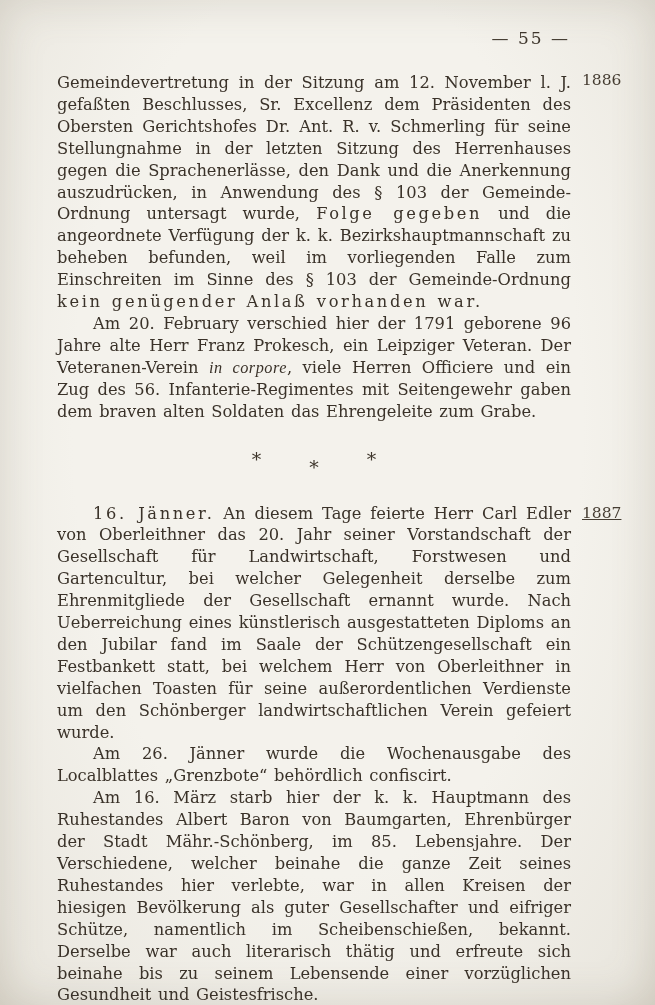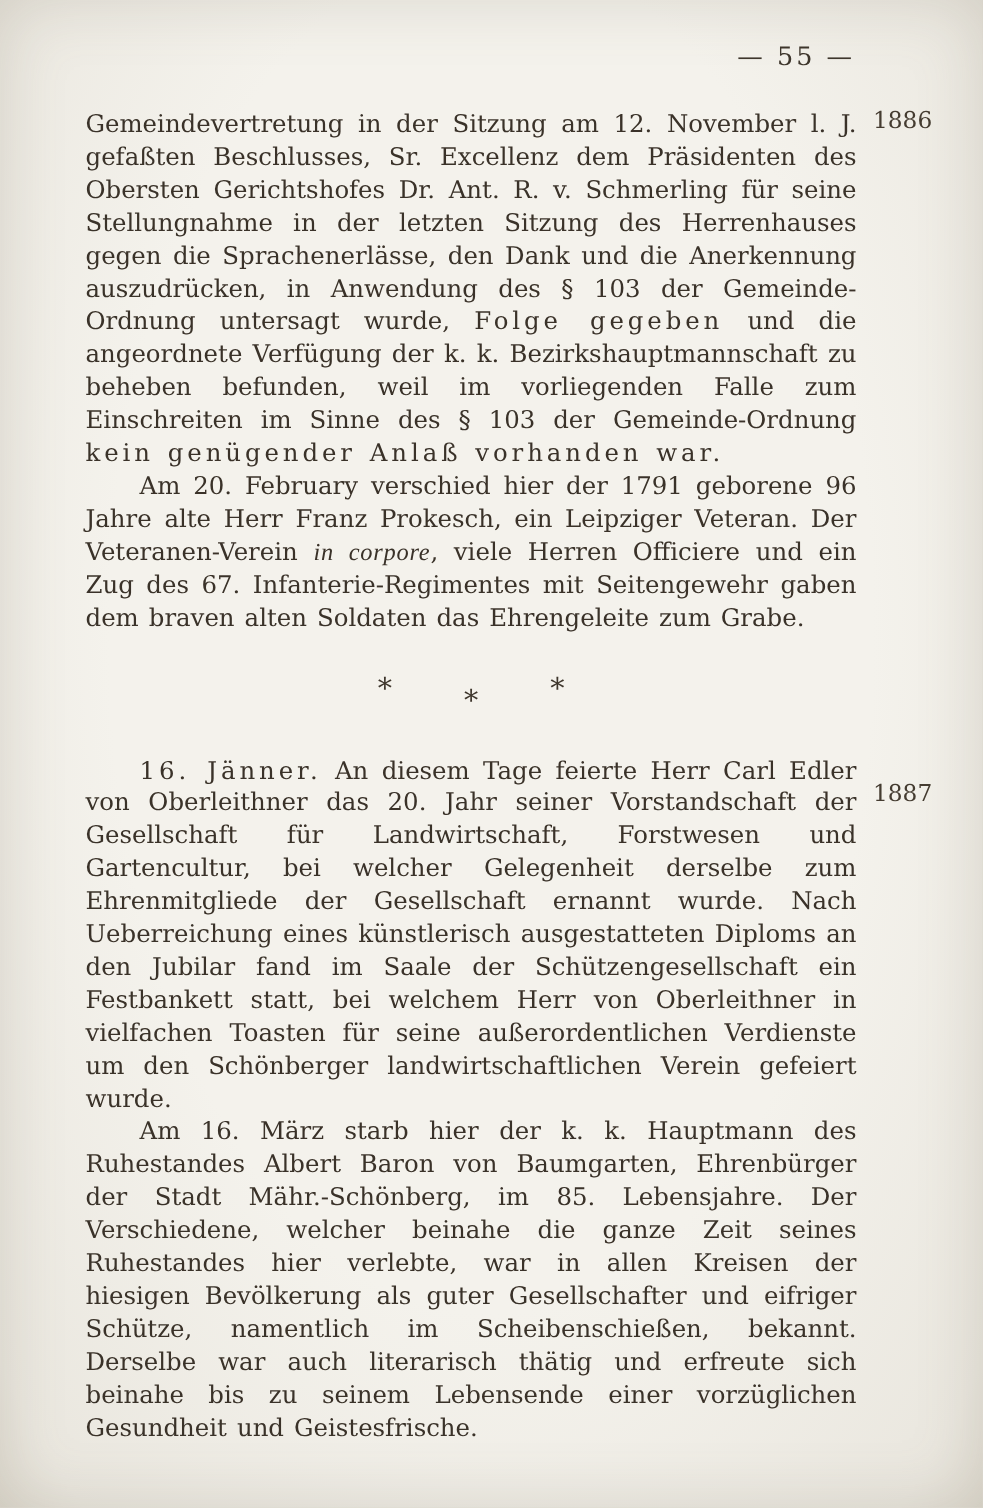--- a/index.html
+++ b/index.html
@@ -71,45 +71,46 @@
   .separator .mid {
     transform: translateY(8px);
   }
   .margin-year {
     position: absolute;
     left: 582px;
     font-size: 15.5px;
     color: #453c31;
   }
   .margin-year.y1886 { top: 60px; margin-top: 11px; }
-  .margin-year.y1887 { top: 520px; }
+  .margin-year.y1887 { top: 504px; text-decoration: underline; }
 </style>
 </head>
 <body>
 
 <div class="page">
 
   <div class="page-number">— 55 —</div>
 
   <div class="margin-year y1886">1886</div>
 
   <div class="margin-year y1887">1887</div>
 
   <div class="content">
 
     <p class="para first"><span>Gemeindevertretung in der Sitzung am 12. November l. J. gefaßten Beschlusses, Sr. Excellenz dem Präsidenten des Obersten Gerichtshofes Dr. Ant. R. v. Schmerling für seine Stellungnahme in der letzten Sitzung des Herrenhauses gegen die Sprachenerlässe, den Dank und die Anerkennung auszudrücken, in Anwendung des § 103 der Gemeinde-Ordnung untersagt wurde, </span><span class="sperr">Folge gegeben</span><span> und die angeordnete Verfügung der k. k. Bezirkshauptmannschaft zu beheben befunden, weil im vorliegenden Falle zum Einschreiten im Sinne des § 103 der Gemeinde-Ordnung </span><span class="sperr">kein genügender Anlaß vorhanden war.</span></p>
 
-    <p class="para"><span>Am 20. February verschied hier der 1791 geborene 96 Jahre alte Herr Franz Prokesch, ein Leipziger Veteran. Der Veteranen-Verein </span><span class="latin">in corpore</span><span>, viele Herren Officiere und ein Zug des 67. Infanterie-Regimentes mit Seitengewehr gaben dem braven alten Soldaten das Ehrengeleite zum Grabe.</span></p>
+    <p class="para"><span>Am 20. February verschied hier der 1791 geborene 96 Jahre alte Herr Franz Prokesch, ein Leipziger Veteran. Der Veteranen-Verein </span><span class="latin">in corpore</span><span>, viele Herren Officiere und ein Zug des 56. Infanterie-Regimentes mit Seitengewehr gaben dem braven alten Soldaten das Ehrengeleite zum Grabe.</span></p>
 
     <div class="separator">
       <span>*</span>
       <span class="mid">*</span>
       <span>*</span>
     </div>
 
     <p class="para"><span class="sperr">16. Jänner.</span><span> An diesem Tage feierte Herr Carl Edler von Oberleithner das 20. Jahr seiner Vorstandschaft der Gesellschaft für Landwirtschaft, Forstwesen und Gartencultur, bei welcher Gelegenheit derselbe zum Ehrenmitgliede der Gesellschaft ernannt wurde. Nach Ueberreichung eines künstlerisch ausgestatteten Diploms an den Jubilar fand im Saale der Schützengesellschaft ein Festbankett statt, bei welchem Herr von Oberleithner in vielfachen Toasten für seine außerordentlichen Verdienste um den Schönberger landwirtschaftlichen Verein gefeiert wurde.</span></p>
 
+    <p class="para"><span>Am 26. Jänner wurde die Wochenausgabe des Localblattes „Grenzbote“ behördlich confiscirt.</span></p>
 
     <p class="para"><span>Am 16. März starb hier der k. k. Hauptmann des Ruhestandes Albert Baron von Baumgarten, Ehrenbürger der Stadt Mähr.-Schönberg, im 85. Lebensjahre. Der Verschiedene, welcher beinahe die ganze Zeit seines Ruhestandes hier verlebte, war in allen Kreisen der hiesigen Bevölkerung als guter Gesellschafter und eifriger Schütze, namentlich im Scheibenschießen, bekannt. Derselbe war auch literarisch thätig und erfreute sich beinahe bis zu seinem Lebensende einer vorzüglichen Gesundheit und Geistesfrische.</span></p>
 
   </div>
 
 </div>
 
 </body></html>

